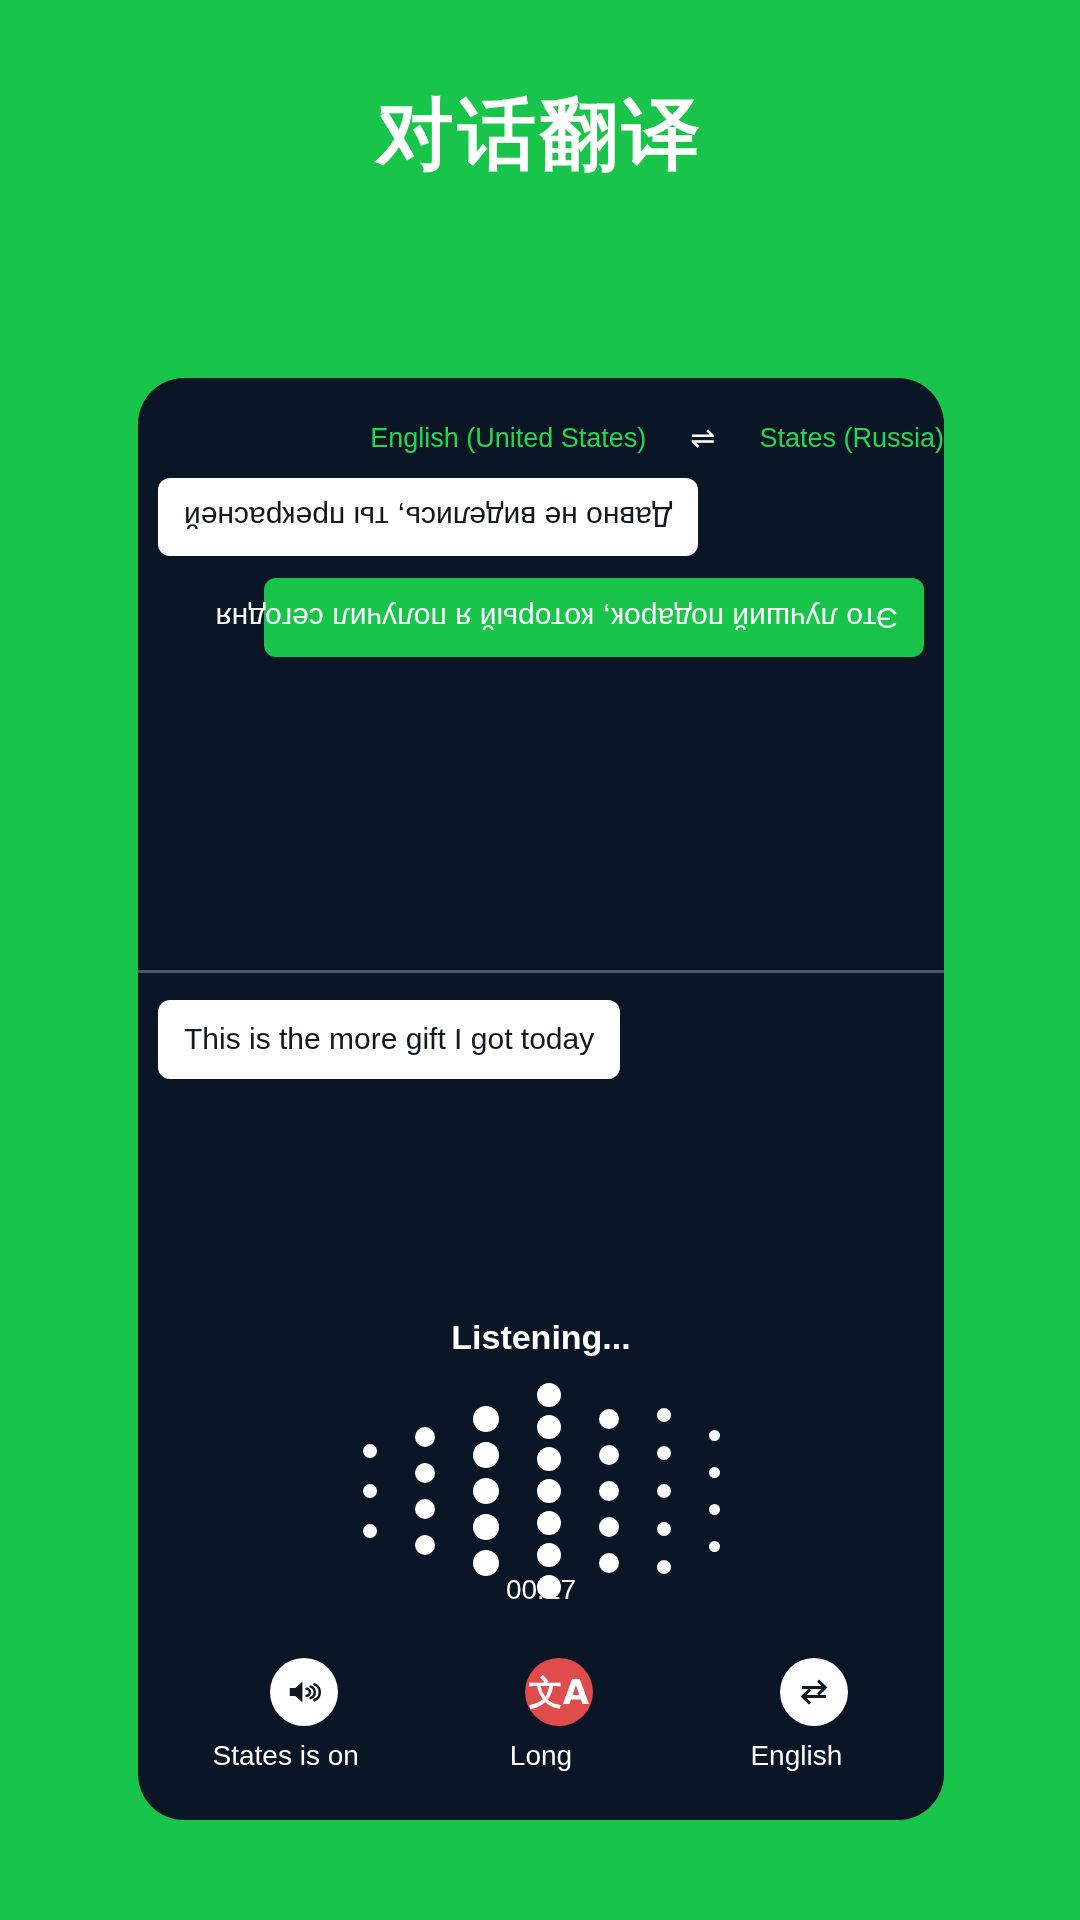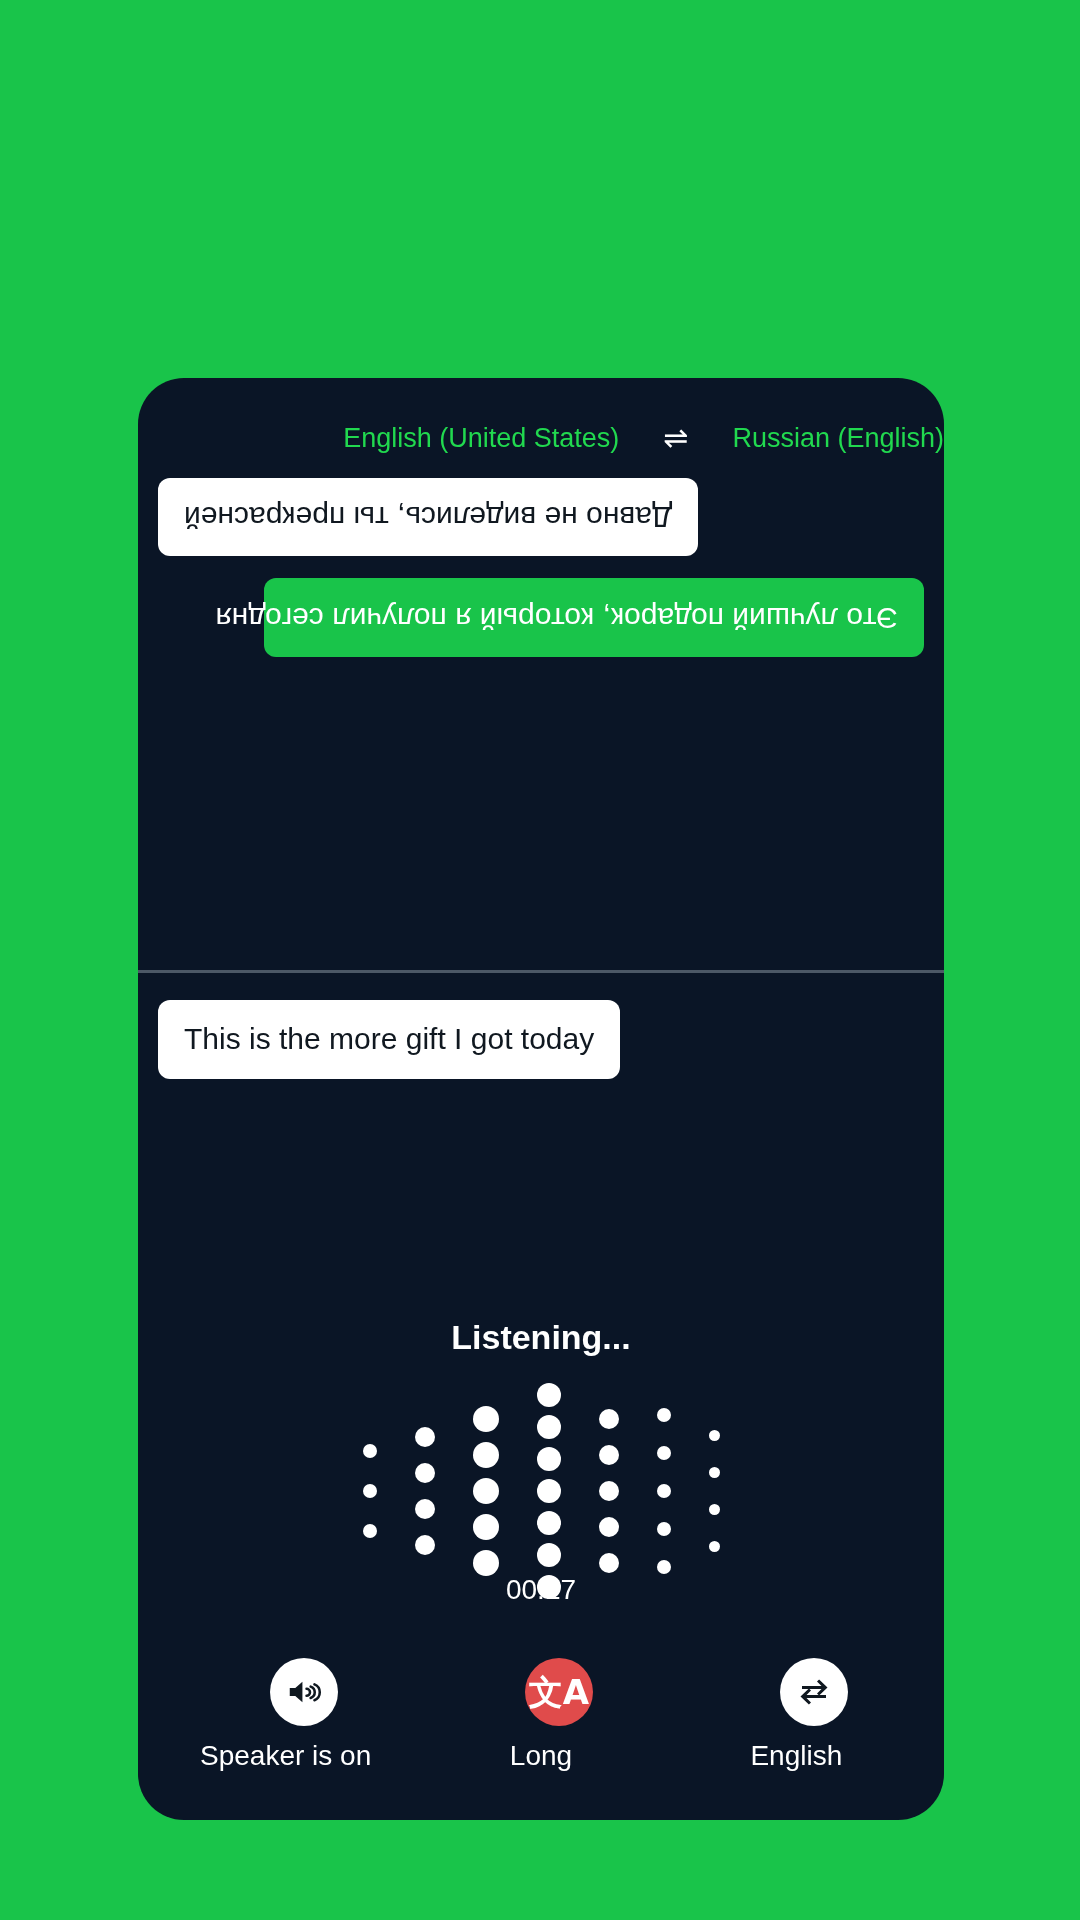--- a/index.html
+++ b/index.html
@@ -183,27 +183,28 @@
     font-weight:700;
     line-height:1;
     font-family:"DejaVu Sans","Liberation Sans",sans-serif;
   }
 </style>
 </head>
 <body>
 
 <div class="page">
 
+  <h1 class="page-title">对话翻译</h1>
 
   <div class="phone">
 
     <div class="lang-bar">
       <span class="lang-label">English (United States)</span>
       <span class="swap-icon">⇌</span>
-      <span class="lang-label">Russian (English)</span>
+      <span class="lang-label">States (Russia)</span>
     </div>
 
     <div class="pane pane-top" id="remote-pane">
         <div class="bubble green align-left">Это лучший подарок, который я получил сегодня</div>
         <div class="bubble white align-right">Давно не виделись, ты прекрасней</div>
       </div>
 
     <div class="divider"></div>
 
     <div class="pane pane-bottom" id="local-pane">
@@ -267,21 +268,21 @@
     <div class="controls" id="controls">
         <div class="ctrl">
           <div class="ctrl-circle white">
             <svg width="38" height="38" viewBox="0 0 24 24">
               <path d="M3 9.5h3.5L11 5.5v13L6.5 14.5H3z" fill="#101820"></path>
               <path d="M13.6 10 a 2.2 2.2 0 0 1 0 4.4" stroke="#101820" stroke-width="1.6" fill="none" stroke-linecap="round"></path>
               <path d="M16.2 8.6 a 3.8000000000000003 3.8000000000000003 0 0 1 0 7.2" stroke="#101820" stroke-width="1.6" fill="none" stroke-linecap="round"></path>
               <path d="M18.6 7.2 a 5.4 5.4 0 0 1 0 10" stroke="#101820" stroke-width="1.6" fill="none" stroke-linecap="round"></path>
             </svg>
           </div>
-          <div class="ctrl-label">Speaker is on</div>
+          <div class="ctrl-label">States is on</div>
         </div>
         <div class="ctrl">
           <div class="ctrl-circle red">
             <span class="glyph-translate">文A</span>
           </div>
           <div class="ctrl-label">Long</div>
         </div>
         <div class="ctrl">
           <div class="ctrl-circle white">
             <svg width="36" height="36" viewBox="0 0 24 24">

